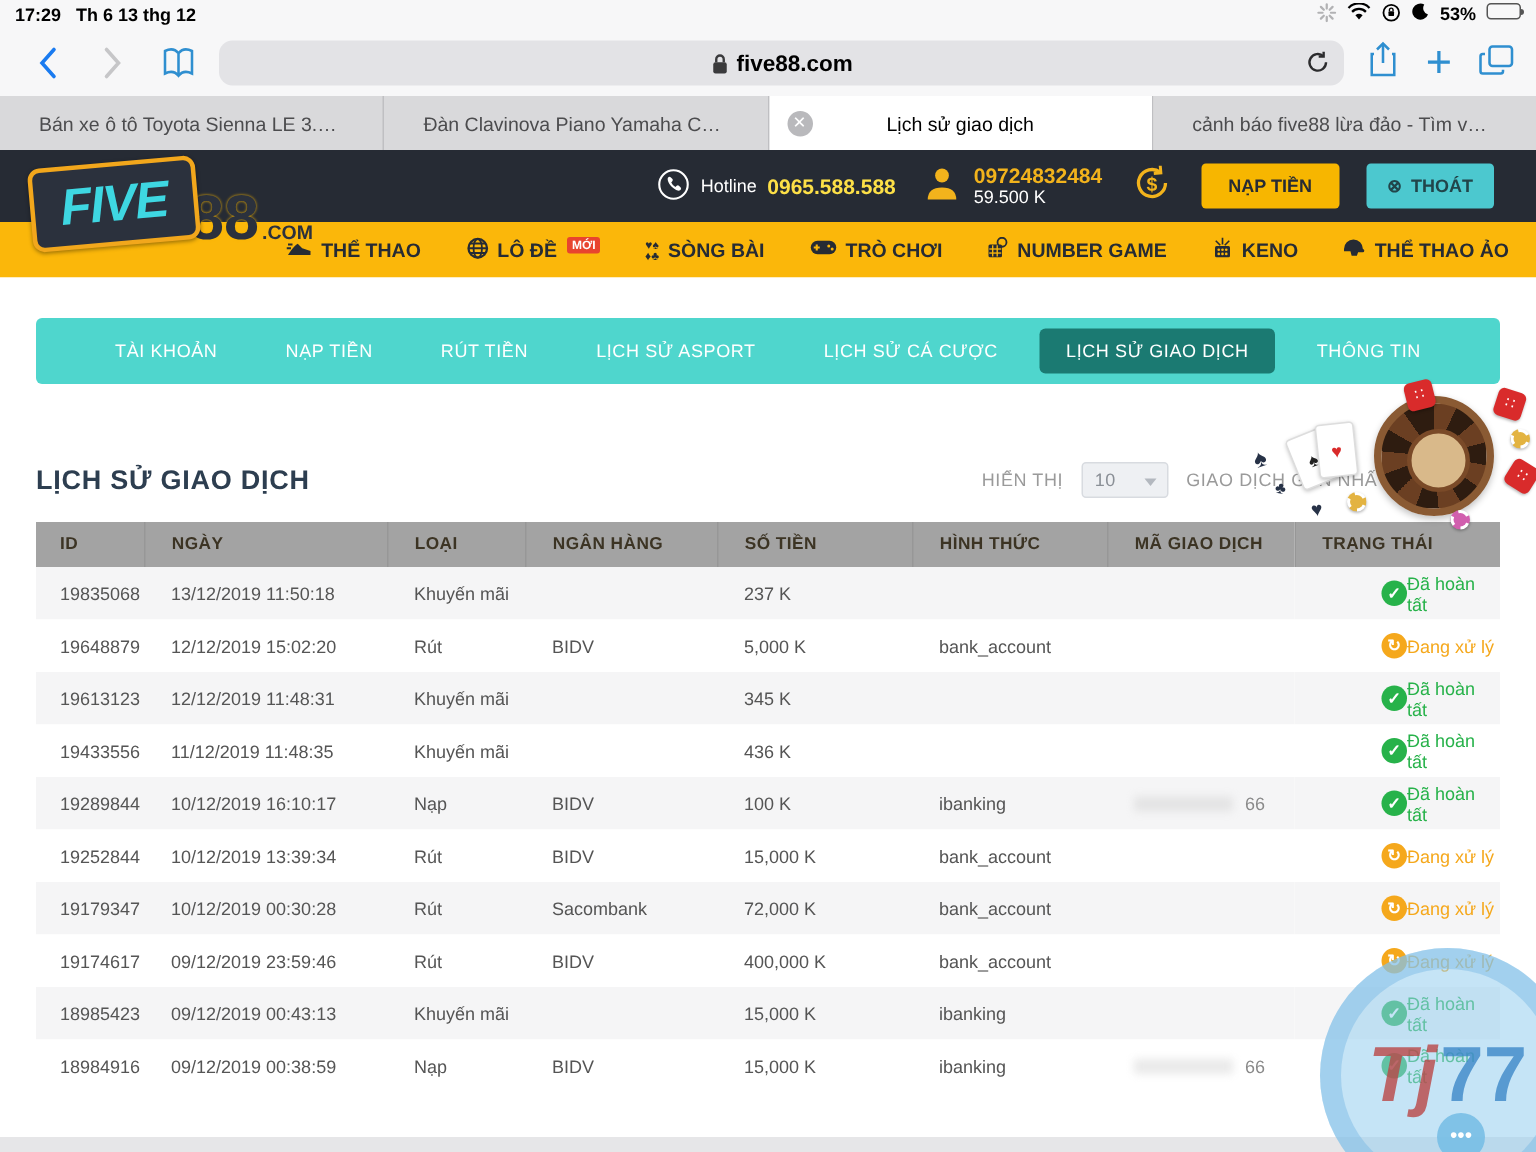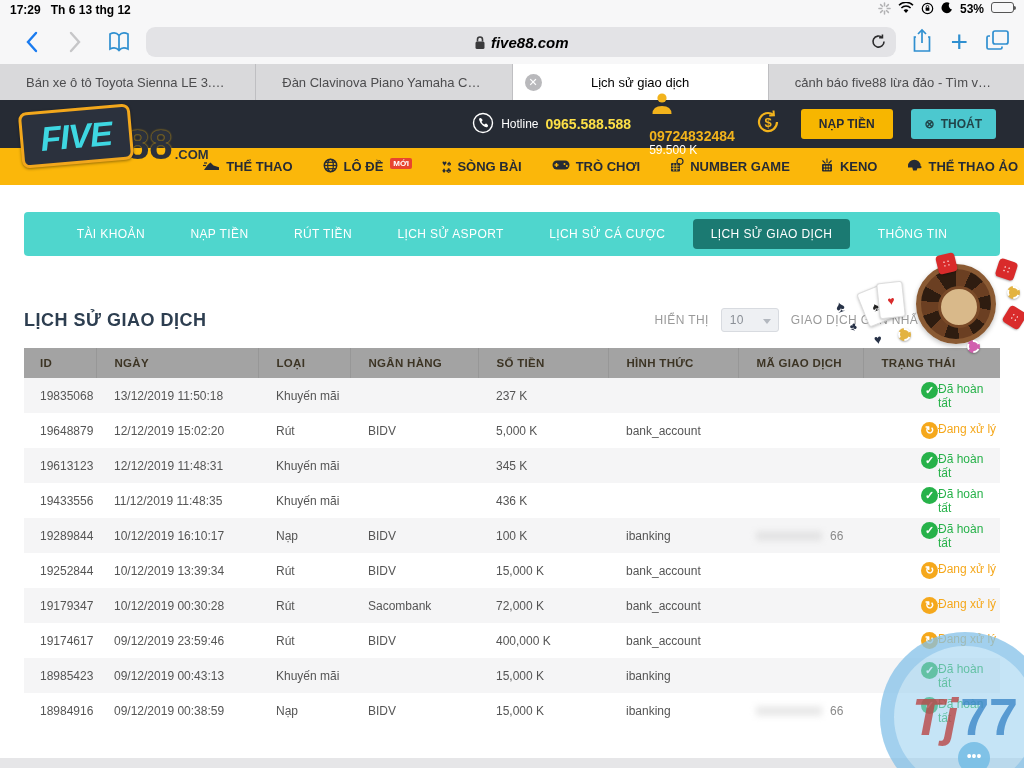--- a/index.html
+++ b/index.html
@@ -9,50 +9,50 @@
   .status-bar { height:20px; background:#f7f7f8; display:flex; justify-content:space-between; align-items:center; padding:0 10px; font-size:12px; color:#000; }
   .status-left { display:flex; gap:10px; align-items:center; font-weight:bold; }
   .status-right { display:flex; gap:7px; align-items:flex-start; font-weight:bold; }
   .battery { position:relative; width:23px; height:11px; border:1px solid #555; border-radius:3px; padding:1px; }
   .battery .fill { height:100%; width:53%; background:#000; border-radius:1px; }
   .battery .nub { position:absolute; right:-3px; top:3px; width:2px; height:4px; background:#555; border-radius:0 2px 2px 0; }
 
   
   .toolbar { height:44px; background:#f7f7f8; display:flex; align-items:center; padding:0 14px; gap:10px; }
   .nav-btn { width:34px; height:34px; display:flex; align-items:center; justify-content:center; }
-  .url-pill { flex:1; height:30px; background:#e3e3e6; border-radius:9px; display:flex; align-items:center; justify-content:center; position:relative; font-size:15px; color:#000;font-style:italic; }
+  .url-pill { flex:1; height:30px; background:#e3e3e6; border-radius:9px; display:flex; align-items:center; justify-content:center; position:relative; font-size:15px; color:#000; }
   .url-pill .lockwrap { margin-right:5px; display:flex; }
   .url-pill .reload { position:absolute; right:9px; top:6px; }
   .tb-right { display:flex; gap:18px; align-items:center; margin-left:6px; }
 
   
   .tabbar { height:36px; background:#d9d9db; display:flex; }
   .tab { flex:1; display:flex; align-items:center; justify-content:center; font-size:13px; color:#4c4c4e; border-right:1px solid #bfbfc2; position:relative; padding:0 26px; white-space:nowrap; overflow:hidden; text-overflow:ellipsis; }
   .tab span { overflow:hidden; text-overflow:ellipsis; white-space:nowrap; }
   .tab.active { background:#fff; color:#000; }
   .tab .close { position:absolute; left:12px; width:17px; height:17px; border-radius:50%; background:#b9b9bc; color:#fff; font-size:11px; line-height:17px; text-align:center; }
 
   
   .site-header { height:48px; background:#262b34; position:relative; display:flex; align-items:center; justify-content:flex-end; padding-right:28px; gap:18px; }
   .logo { position:absolute; left:20px; top:8px; z-index:6; display:flex; align-items:flex-end; }
   .logo-box { width:112px; height:56px; background:#2b313d; border:3px solid #f2a71c; border-radius:8px; transform:rotate(-5deg); display:flex; align-items:center; justify-content:center; box-shadow:0 1px 3px rgba(0,0,0,.4); }
   .logo-box b { font-style:italic; font-weight:900; font-size:34px; color:#3ed7e2; letter-spacing:-1px; }
   .logo-88 { font-weight:900; font-size:42px; color:#2b313d; line-height:.9; margin-left:-6px; text-shadow:0 0 2px #f7b600; }
   .logo-com { font-weight:bold; font-size:13px; color:#2b313d; margin-left:2px; margin-bottom:2px; }
   .hotline { display:flex; align-items:center; gap:7px; color:#fff; font-size:12px; }
   .hotline b { color:#fde047; font-size:14px; }
-  .acct { display:flex; gap:8px;flex-direction:column; }
+  .acct { display:flex; gap:8px; }
   .acct-text { display:flex; flex-direction:column; line-height:1.15; }
   .acct-text .num { color:#f2b31c; font-weight:bold; font-size:14px; }
   .acct-text .bal { color:#fff; font-size:12px; }
   .btn-deposit { background:#f7b600; color:#262b34; font-weight:bold; font-size:12px; padding:8px 18px; border-radius:3px; border:none; }
   .btn-logout { background:#4cc8cf; color:#21454a; font-weight:bold; font-size:12px; padding:8px 14px; border-radius:3px; border:none; display:flex; align-items:center; gap:6px; }
 
   
-  .main-nav { height:37px; background:#fbb70a; display:flex; align-items:center; justify-content:flex-end; gap:30px; padding-right:6px; }
+  .main-nav { height:37px; background:#fbb70a; display:flex; align-items:center; justify-content:flex-end; gap:30px; padding-right:18px; }
   .mnav-item { display:flex; align-items:center; gap:6px; color:#262b34; font-weight:bold; font-size:13px; position:relative; }
   .badge-new { background:#e8442e; color:#fff; font-size:8px; font-weight:bold; padding:1px 3px; border-radius:2px; margin-left:1px; align-self:flex-start; }
   .suit-grid { font-size:8px; line-height:7px; color:#262b34; text-align:center; }
 
   
   .sub-nav-wrap { padding:27px 24px 0 24px; background:#fff; }
   .sub-nav { height:44px; background:#4fd6cd; border-radius:4px; display:flex; align-items:center; justify-content:space-around; padding:0 30px; }
   .snav-item { color:#fff; font-size:12px; letter-spacing:.4px; padding:8px 18px; border-radius:4px; white-space:nowrap; }
   .snav-item.active { background:#1b7a72; }
 
@@ -65,21 +65,21 @@
   .select-box .chev { position:absolute; right:7px; top:10px; width:0; height:0; border-left:4px solid transparent; border-right:4px solid transparent; border-top:5px solid #b3b8bf; }
 
   
   table.tx { width:976px; border-collapse:collapse; table-layout:fixed; margin-top:16px; font-size:12px; }
   table.tx thead th { background:#a3a3a3; color:#3c3424; font-weight:bold; font-size:11.5px; height:30px; text-align:left; padding-left:18px; border-left:1px solid rgba(0,0,0,.07); letter-spacing:.3px; }
   table.tx thead th:first-child { border-left:none; padding-left:16px; }
   table.tx tbody td { height:35px; padding-left:18px; color:#555; }
   table.tx tbody td:first-child { padding-left:16px; }
   table.tx tbody tr:nth-child(odd) { background:#f5f5f6; }
   table.tx tbody tr:nth-child(even) { background:#fff; }
-  .status-cell { display:flex; gap:0;padding-left:40px; }
+  .status-cell { display:flex; align-items:center; gap:0;padding-left:40px; }
   .status-icon { width:17px; height:17px; border-radius:50%; color:#fff; font-size:11px; font-weight:bold; display:flex; align-items:center; justify-content:center; }
   .status-cell[data-status="done"] .status-icon { background:#27b24a; }
   .status-cell[data-status="done"] .status-icon::before { content:"✓"; }
   .status-cell[data-status="done"] .status-label { color:#27b24a; }
   .status-cell[data-status="processing"] .status-icon { background:#f5a81c; }
   .status-cell[data-status="processing"] .status-icon::before { content:"↻"; }
   .status-cell[data-status="processing"] .status-label { color:#f5a81c; }
   .code-cell span { color:#8a8a8a; }
   .code-cell[data-blur="true"]::before { content:""; display:inline-block; width:66px; height:10px; background:#cfcfcf; filter:blur(3px); opacity:.45; margin-right:8px; vertical-align:middle; }
 

